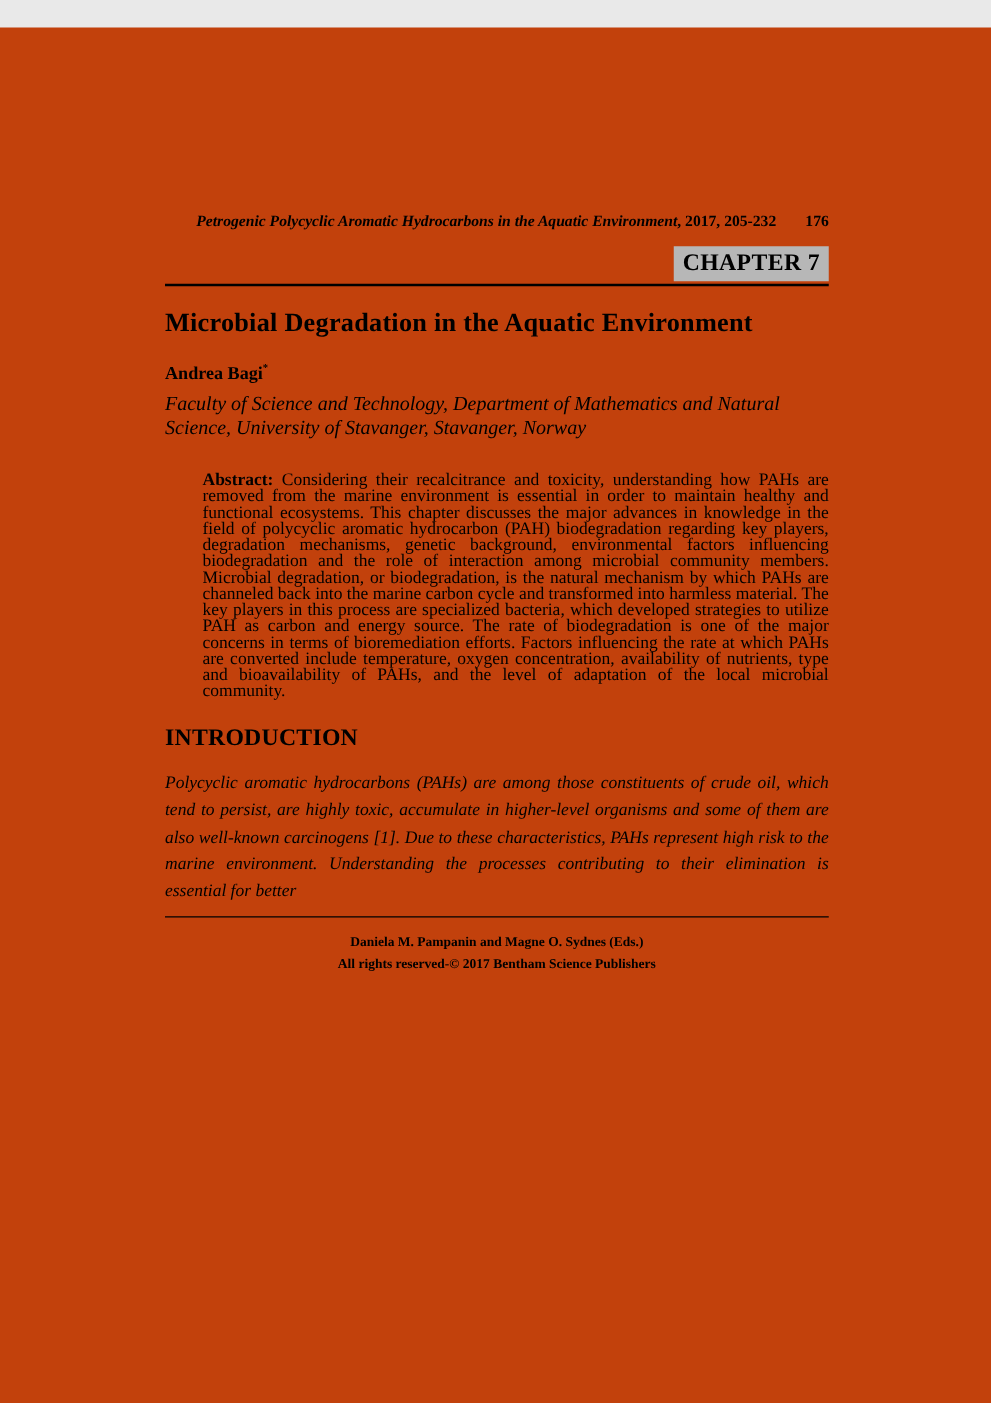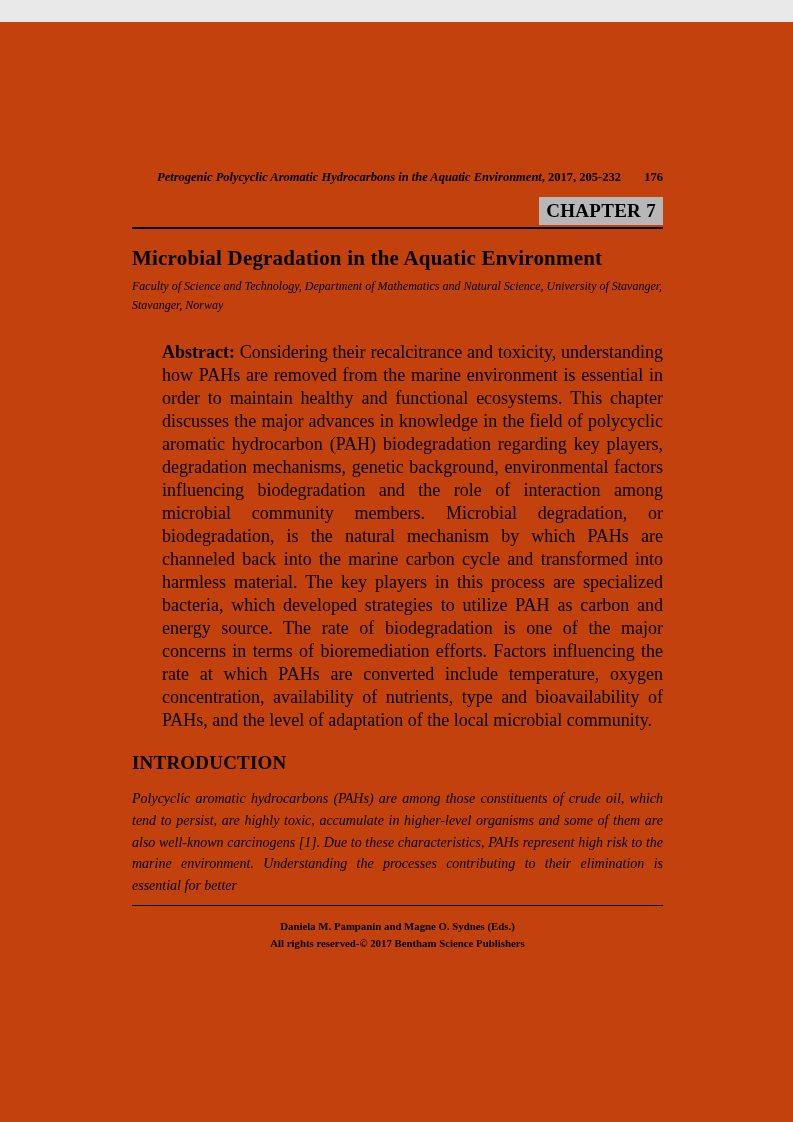--- a/index.html
+++ b/index.html
@@ -30,25 +30,25 @@
   .header-rule { border-bottom: 2.5px solid #000; margin-top: 2px; }
 
   .title {
     margin-top: 17px; font-size: 21px; font-weight: bold;
     white-space: nowrap; letter-spacing: 0.2px;
   }
 
   .author { margin-top: 20px; font-size: 14.5px; font-weight: bold; }
   sup.mark { font-size: 8.5px; vertical-align: super; line-height: 0; }
 
-  .affiliation { margin-top: 6px; font-style: italic; font-size: 12px; line-height: 19px; }
+  .affiliation { margin-top: 6px; font-style: italic; font-size: 16px; line-height: 19px; }
 
   .abstract {
     margin: 26px 0 0 30px;
-    font-size: 18px; line-height: 23px; text-align: justify;
+    font-size: 14px; line-height: 13px; text-align: justify;
   }
 
   .keywords { margin-top: 8px; font-size: 13.5px; line-height: 15.5px; }
 
   .section-heading { margin-top: 20px; font-size: 19px; font-weight: bold; letter-spacing: 0.2px; }
 
   .body-para { margin-top: 14px; font-size: 14px; line-height: 21.8px; text-align: justify; font-style: italic; }
 
   .footnote-rule { border-top: 1.5px solid #000; margin-top: 8px; }
   .footnote { margin-top: 3px; font-size: 10.5px; line-height: 15.5px; text-align: justify; }
@@ -71,20 +71,21 @@
       <div class="rh-page">176</div>
     </header>
 
     <div class="chapter-row">
       <span class="chapter-badge" style="background: rgb(183, 183, 183);">CHAPTER 7</span>
     </div>
     <div class="header-rule"></div>
 
     <h1 class="title">Microbial Degradation in the Aquatic Environment</h1>
 
+    <div class="author"><span>Andrea Bagi</span><sup class="mark">*</sup></div>
 
     <p class="affiliation">Faculty of Science and Technology, Department of Mathematics and Natural Science, University of Stavanger, Stavanger, Norway</p>
 
     <p class="abstract"><b>Abstract:</b> <span>Considering their recalcitrance and toxicity, understanding how PAHs are removed from the marine environment is essential in order to maintain healthy and functional ecosystems. This chapter discusses the major advances in knowledge in the field of polycyclic aromatic hydrocarbon (PAH) biodegradation regarding key players, degradation mechanisms, genetic background, environmental factors influencing biodegradation and the role of interaction among microbial community members. Microbial degradation, or biodegradation, is the natural mechanism by which PAHs are channeled back into the marine carbon cycle and transformed into harmless material. The key players in this process are specialized bacteria, which developed strategies to utilize PAH as carbon and energy source. The rate of biodegradation is one of the major concerns in terms of bioremediation efforts. Factors influencing the rate at which PAHs are converted include temperature, oxygen concentration, availability of nutrients, type and bioavailability of PAHs, and the level of adaptation of the local microbial community.</span></p>
 
 
     <h2 class="section-heading">INTRODUCTION</h2>
 
     <p class="body-para">Polycyclic aromatic hydrocarbons (PAHs) are among those constituents of crude oil, which tend to persist, are highly toxic, accumulate in higher-level organisms and some of them are also well-known carcinogens [1]. Due to these characteristics, PAHs represent high risk to the marine environment. Understanding the processes contributing to their elimination is essential for better</p>
 

